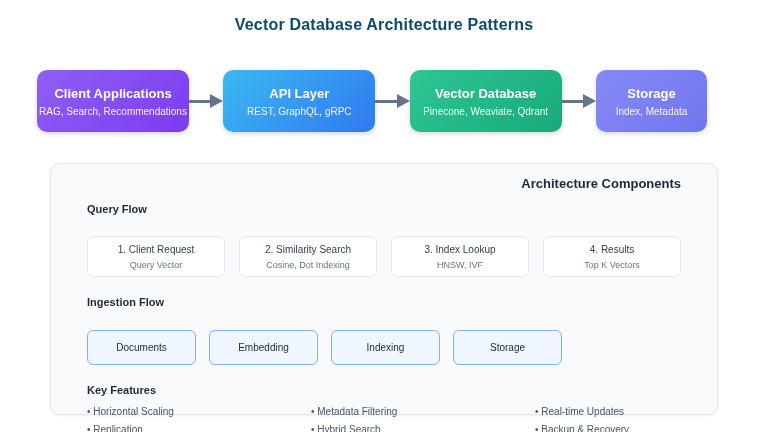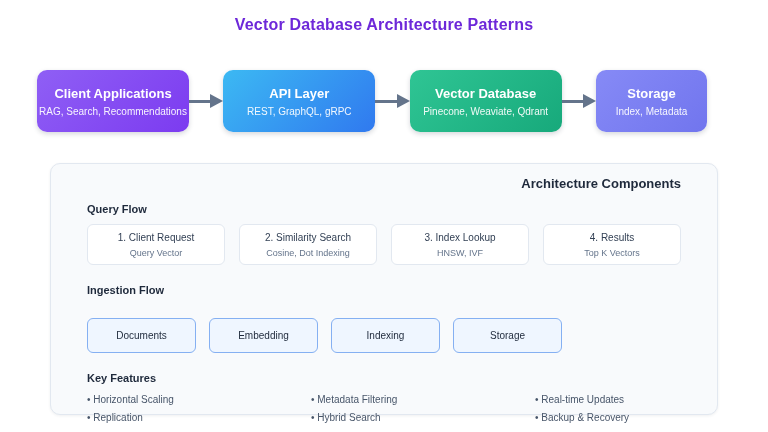--- a/index.html
+++ b/index.html
@@ -10,21 +10,21 @@
     font-family: "Liberation Sans", sans-serif;
     overflow: hidden;
   }
 
   
   .page-title {
     position: absolute;
     top: 16px; left: 0; width: 768px;
     text-align: center;
     font-size: 16px; font-weight: bold;
-    color: #6d28d9;
+    color: #0c4a6e;
     letter-spacing: .2px;
   }
 
   
   .flow-row {
     position: absolute;
     top: 70px; left: 37px; width: 670px; height: 62px;
     display: flex; align-items: stretch;
   }
   .flow-node {
@@ -69,21 +69,21 @@
     font-size: 13px; font-weight: bold; color: #1e293b;
     line-height: 16px;
   }
   .section-heading {
     font-size: 11px; font-weight: bold; color: #1e293b;
     line-height: 14px;
   }
   .qf-heading { margin-top: 10px; }
 
   .query-row {
-    margin-top: 8px;
+    margin-top: 20px;
     display: flex; gap: 14px;
   }
   .query-card {
     flex: 1 1 0;
     height: 41px;
     background: #ffffff;
     border: 1px solid #e2e8f0;
     border-radius: 6px;
     display: flex; flex-direction: column;
     align-items: center; justify-content: center;

